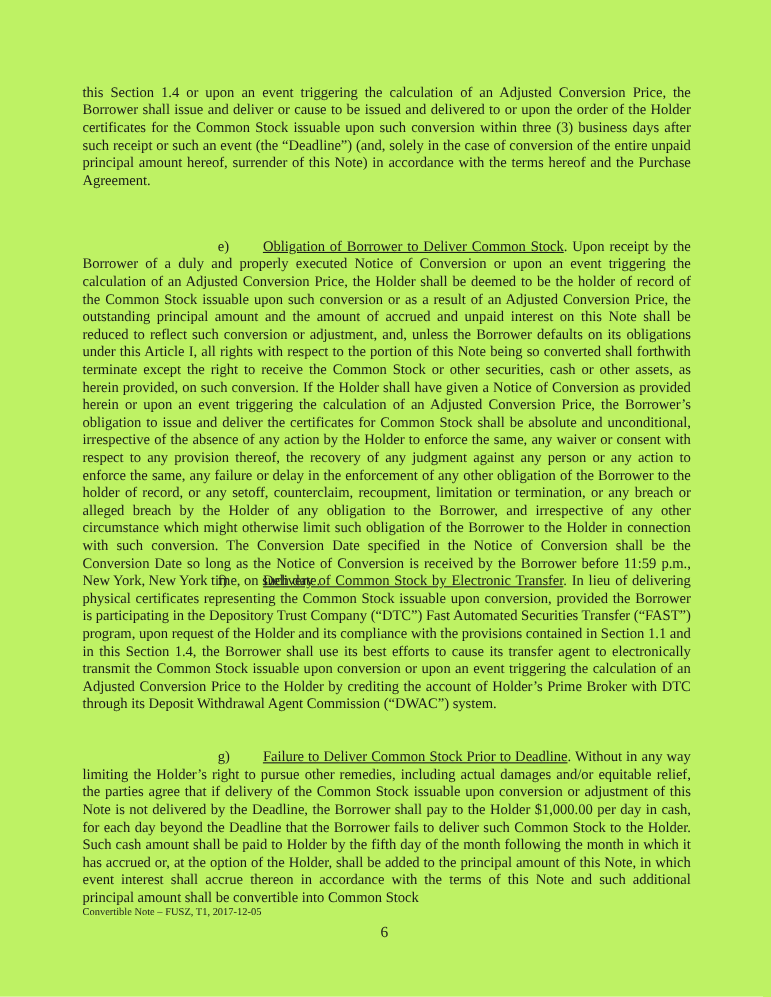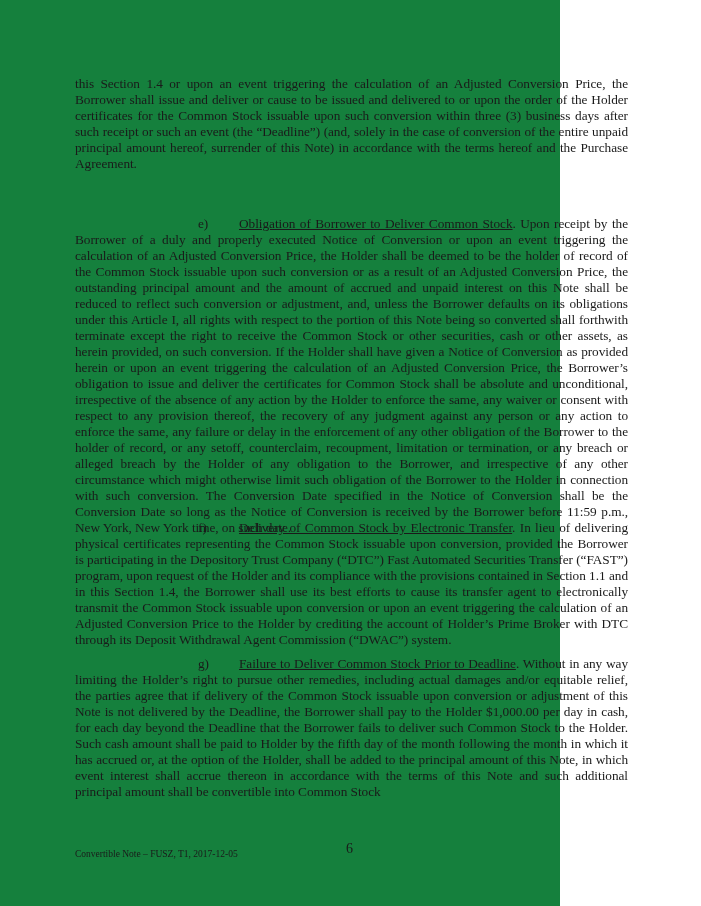--- a/index.html
+++ b/index.html
@@ -11,60 +11,60 @@
       width: 701px;
       height: 906px;
       position: relative;
       overflow: hidden;
       font-family: "Liberation Serif", "DejaVu Serif", serif;
       color: #1a1a1a;
     }
     .page {
       position: absolute;
       left: 0; top: 0;
-      width: 560px; height: 906px;
-      background: #15803d;
+      width: 701px; height: 906px;
+      background: #bef264;
     }
     .body-text {
       position: absolute;
       left: 75px;
       width: 553px;
       font-size: 13.3px;
       line-height: 16px;
       text-align: justify;
       letter-spacing: -0.05px;
       word-spacing: 0px;
     }
     .para {
       margin: 0;
       text-align: justify;
     }
     #p-intro { top: 76px; }
     #p-e { top: 184px; margin-top: 32px; }
     #p-f { top: 520px; }
-    #p-g { top: 656px; }
+    #p-g { top: 680px; }
     .sec-label {
       display: inline-block;
       margin-left: 123px;
       width: 41px;
     }
     .sec-title {
       text-decoration: underline;
       text-underline-offset: 1px;
     }
     .page-number {
       position: absolute;
       top: 841px;
       left: 346px;
       font-size: 14px;
       line-height: 16px;
     }
     .footer-text {
       position: absolute;
-      top: 848px;
+      top: 824px;
       left: 75px;
       font-size: 9.5px;
       line-height: 12px;
     }
   </style>
 </head>
 <body>
 
 <div class="page">
 

